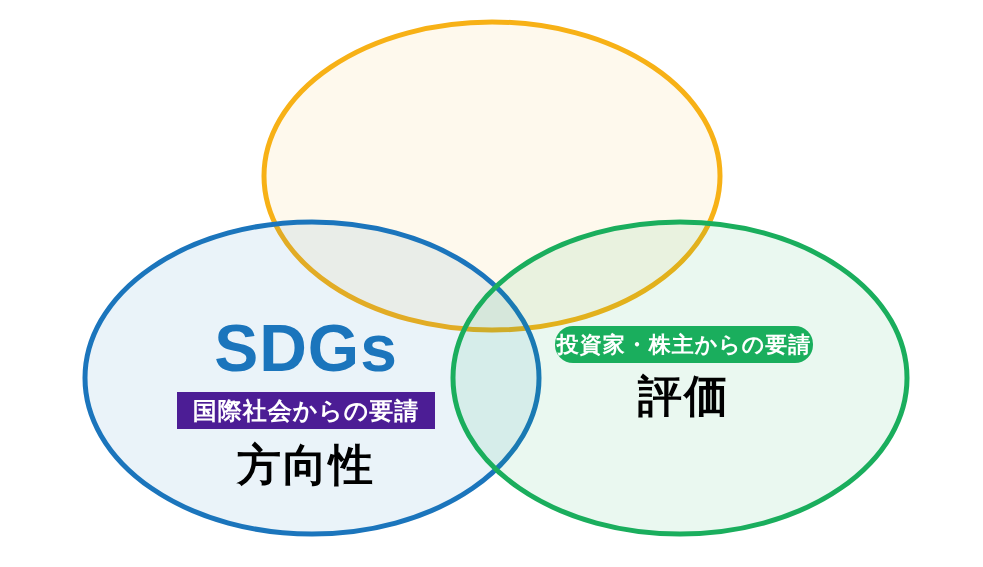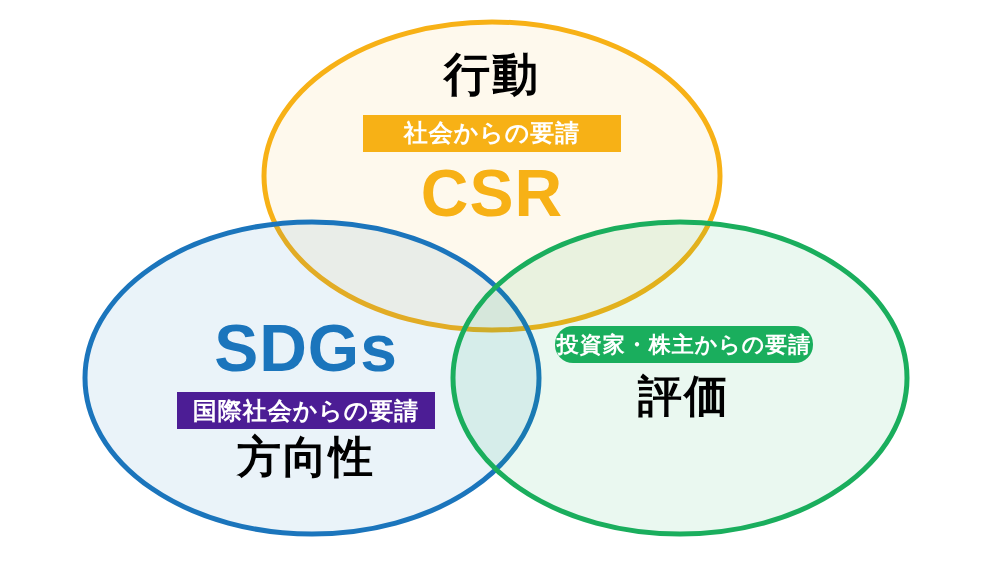--- a/index.html
+++ b/index.html
@@ -57,39 +57,34 @@
 
   .big-title {
     font-weight: 700;
     font-size: 66px;
     line-height: 1;
     letter-spacing: 1px;
   }
   .csr-title  { color: #F7B116; margin-top: 8px; }
   .sdgs-title { color: #1B75BC; margin-top: 0; }
   .esg-title  { color: #1AAE5D; margin-top: 0; }
-  .mt-sm  { margin-top: 4px; }
+  .mt-sm  { margin-top: 12px; }
   .mt-sm2 { margin-top: 9px; }
 </style>
 </head>
 <body>
 
 <div class="stage">
 
   <svg class="venn-svg" width="983" height="567" viewBox="0 0 983 567">
     <ellipse cx="492" cy="176" rx="228" ry="154" stroke-width="5" stroke="#F7B116" fill="rgba(247,177,22,0.08)"></ellipse>
     <ellipse cx="312" cy="378" rx="227" ry="156" stroke-width="5" stroke="#1B75BC" fill="rgba(27,117,188,0.09)"></ellipse>
     <ellipse cx="680" cy="378" rx="227" ry="156" stroke-width="5" stroke="#1AAE5D" fill="rgba(26,174,93,0.09)"></ellipse>
   </svg>
 
-  <div class="group csr-group">
-    <div class="jp-label">行動</div>
-    <div class="badge badge-yellow">社会からの要請</div>
-    <div class="big-title csr-title">CSR</div>
-  </div>
 
   <div class="group sdgs-group">
     <div class="big-title sdgs-title">SDGs</div>
     <div class="badge badge-blue">国際社会からの要請</div>
     <div class="jp-label-bottom mt-sm">方向性</div>
   </div>
 
   <div class="group esg-group">
     <div class="badge badge-green">投資家・株主からの要請</div>
     <div class="jp-label-bottom mt-sm2">評価</div>

